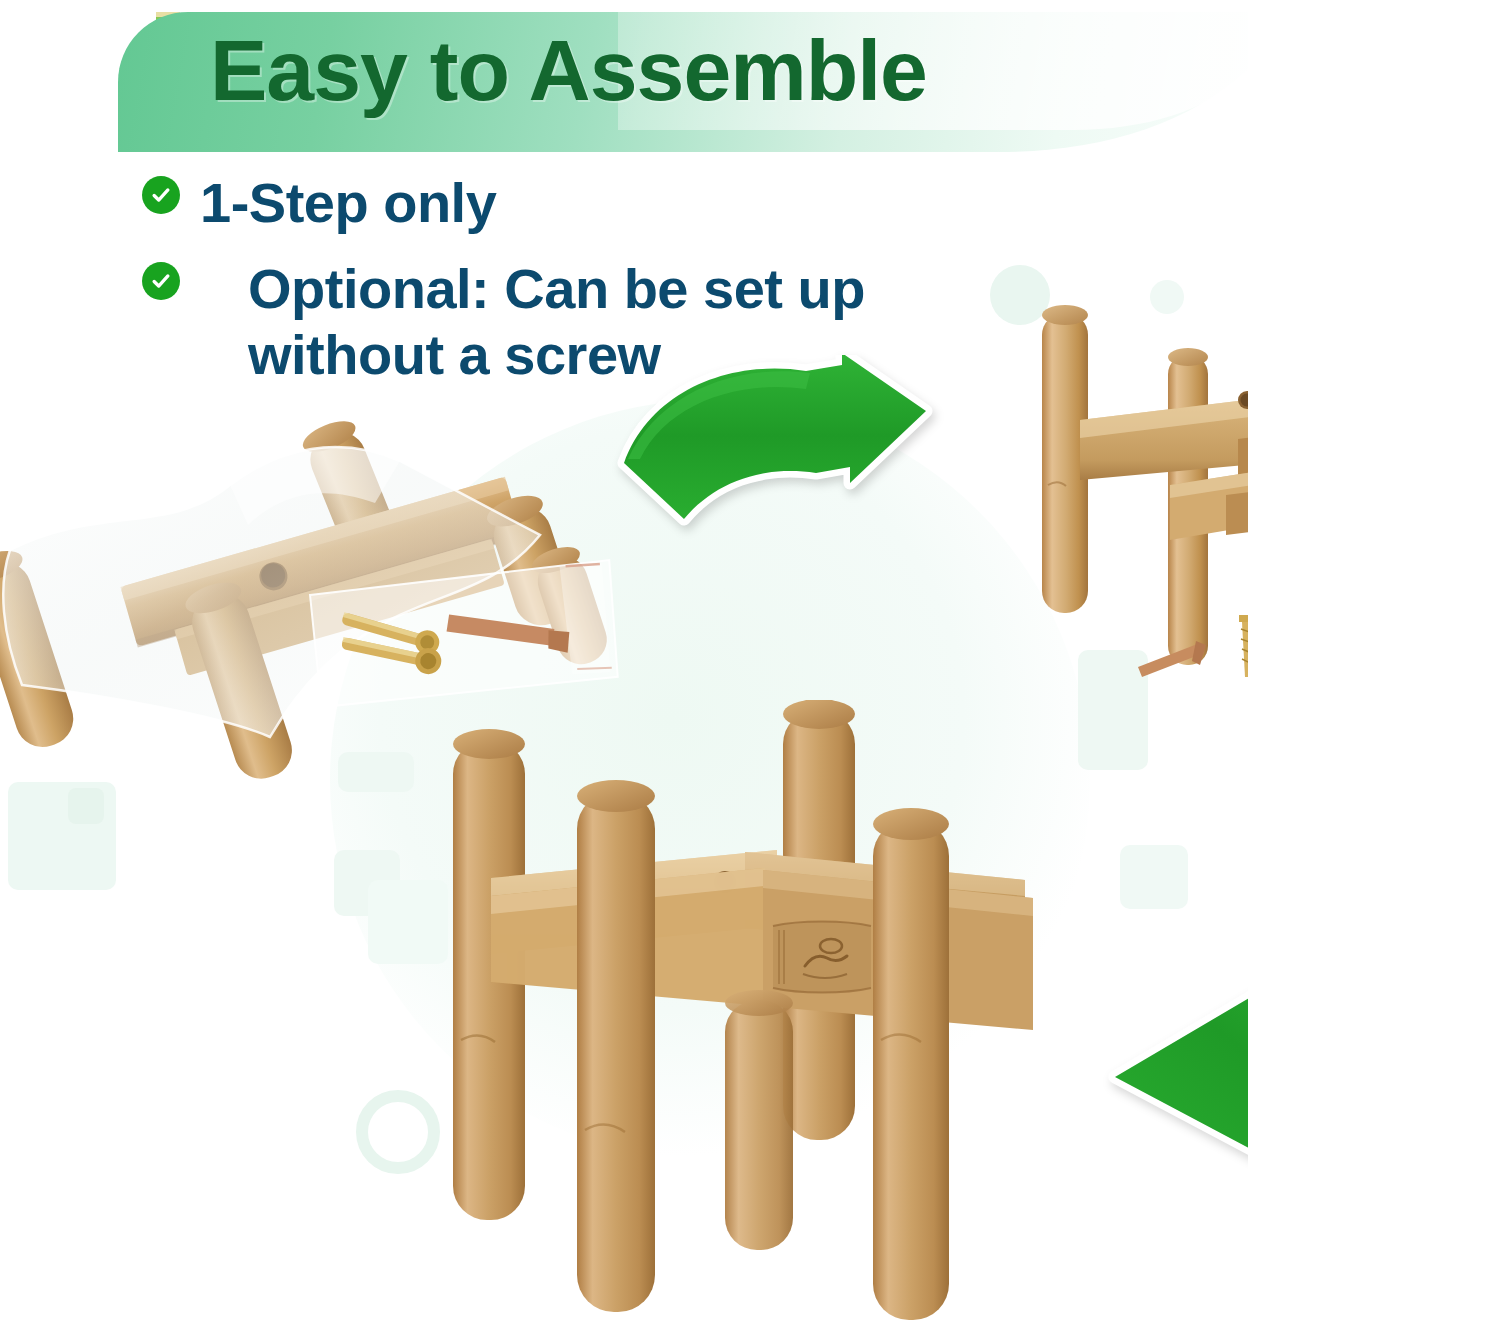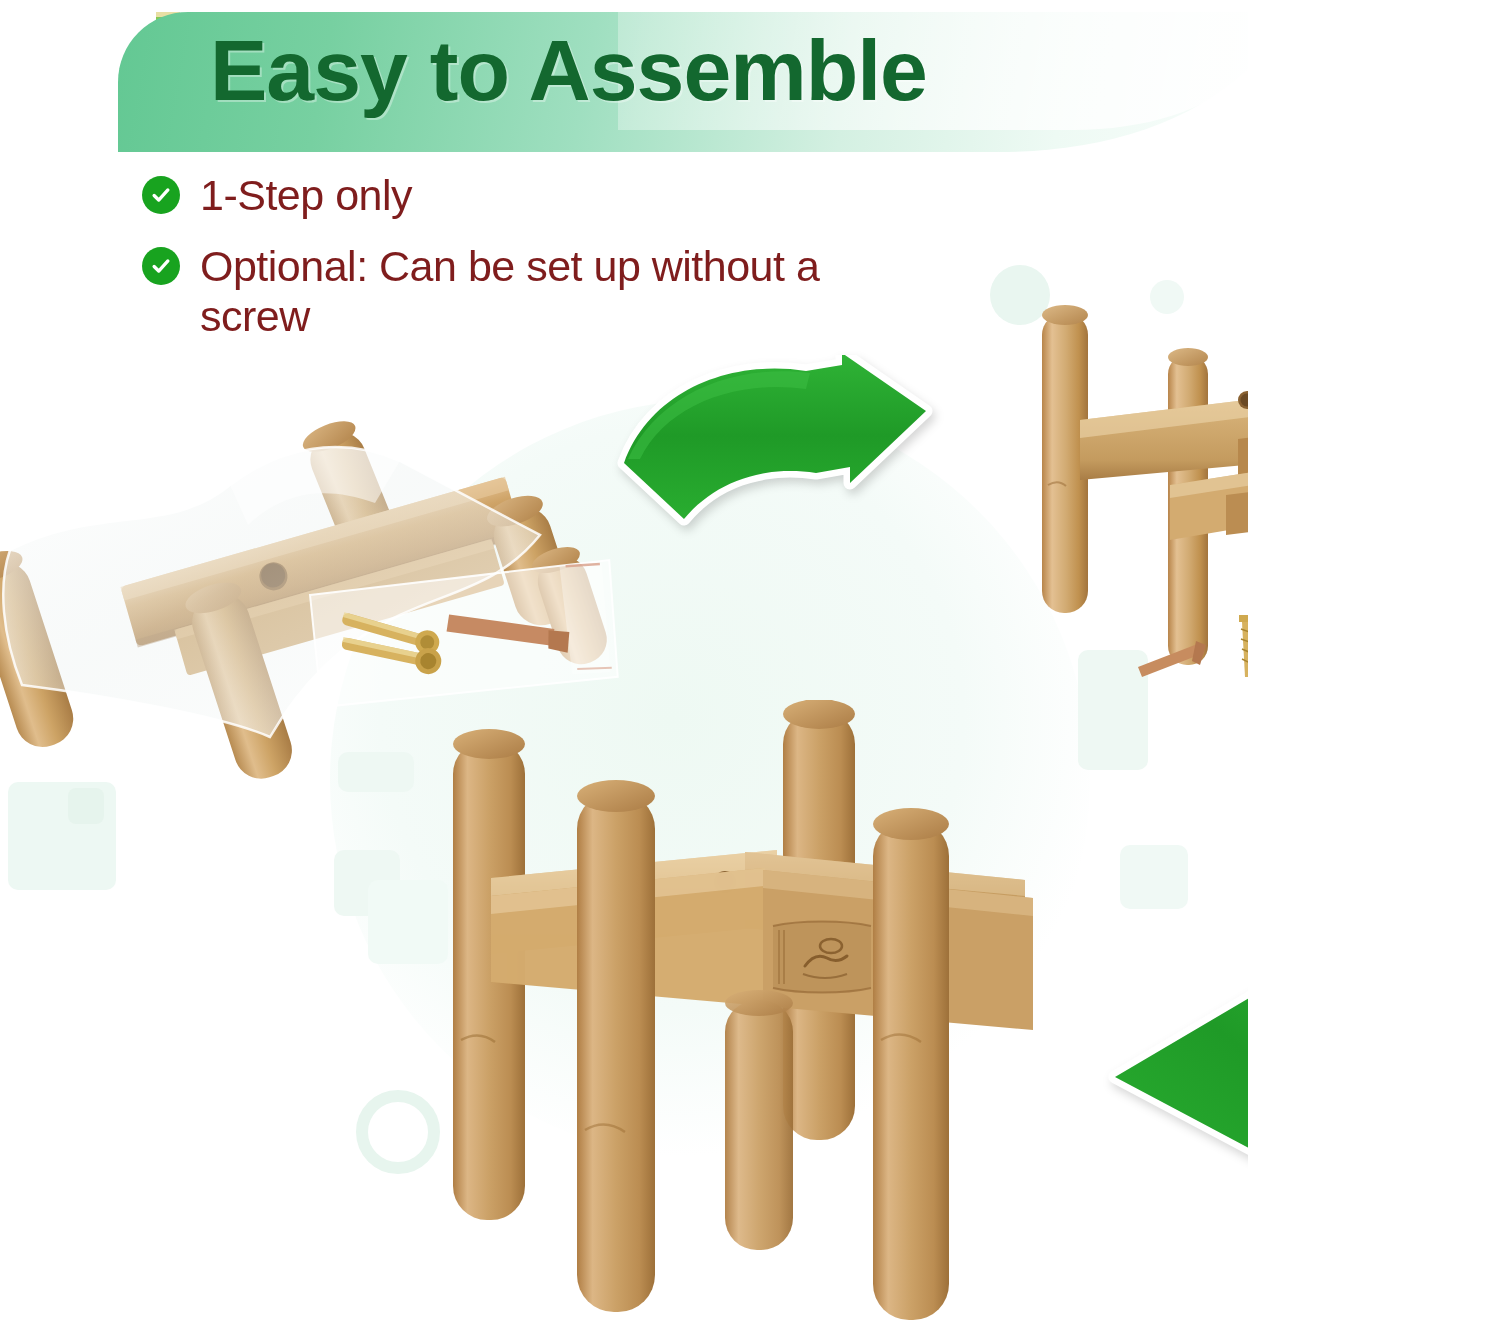--- a/index.html
+++ b/index.html
@@ -37,21 +37,21 @@
 
   
   #bamboo{position:absolute;left:118px;top:8px;width:110px;height:146px;}
 
   
   #bullets{position:absolute;left:142px;top:170px;width:760px;}
   .bullet{display:flex;align-items:flex-start;gap:20px;margin-bottom:20px;}
   .check{flex:0 0 auto;width:38px;height:38px;border-radius:50%;background:#18a31f;
          display:flex;align-items:center;justify-content:center;margin-top:6px;}
   .check svg{width:22px;height:22px;}
-  .btext{font-size:43px;line-height:1.18;font-weight:400;color:#7f1d1d;letter-spacing:-.5px;}
+  .btext{font-size:56px;line-height:1.18;font-weight:700;color:#0c4a6e;letter-spacing:-.5px;}
 
   
   .photo{position:absolute;}
 
   
   .arrow{position:absolute;}
   .arrow svg{display:block;width:100%;height:100%;
     filter:drop-shadow(3px 5px 5px rgba(0,0,0,.16));}
 </style>
 </head>
@@ -116,21 +116,21 @@
           </svg>
       </span>
       <span class="btext">1-Step only</span>
     </div>
     <div class="bullet">
       <span class="check">
         <svg viewBox="0 0 24 24">
             <path d="M4.5 12.5 L9.5 17.5 L19.5 6.5" fill="none" stroke="#ffffff" stroke-width="3.6" stroke-linecap="round" stroke-linejoin="round"></path>
           </svg>
       </span>
-      <span class="btext" style="max-width:640px;">Optional: Can be set up without a screw</span>
+      <span class="btext" style="max-width:640px;margin-left:48px;">Optional: Can be set up without a screw</span>
     </div>
   </div>
 
   <div class="photo" style="left:-20px;top:385px;width:680px;height:400px;">
     <svg viewBox="0 0 680 400" width="680" height="400">
       <defs>
         <linearGradient id="bamH" x1="0" y1="0" x2="0" y2="1">
           <stop offset="0" stop-color="#e3c193"></stop>
             <stop offset=".35" stop-color="#cfa468"></stop>
           <stop offset=".75" stop-color="#bb8d52"></stop>

